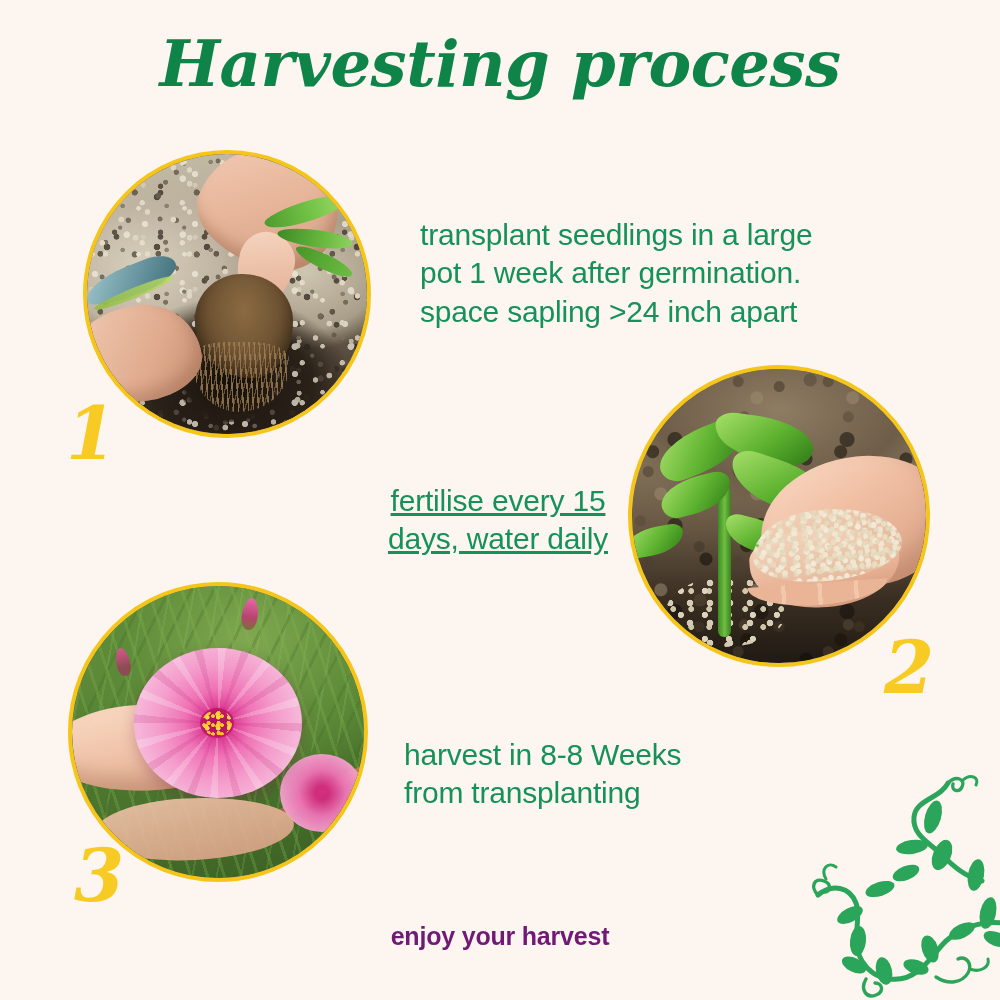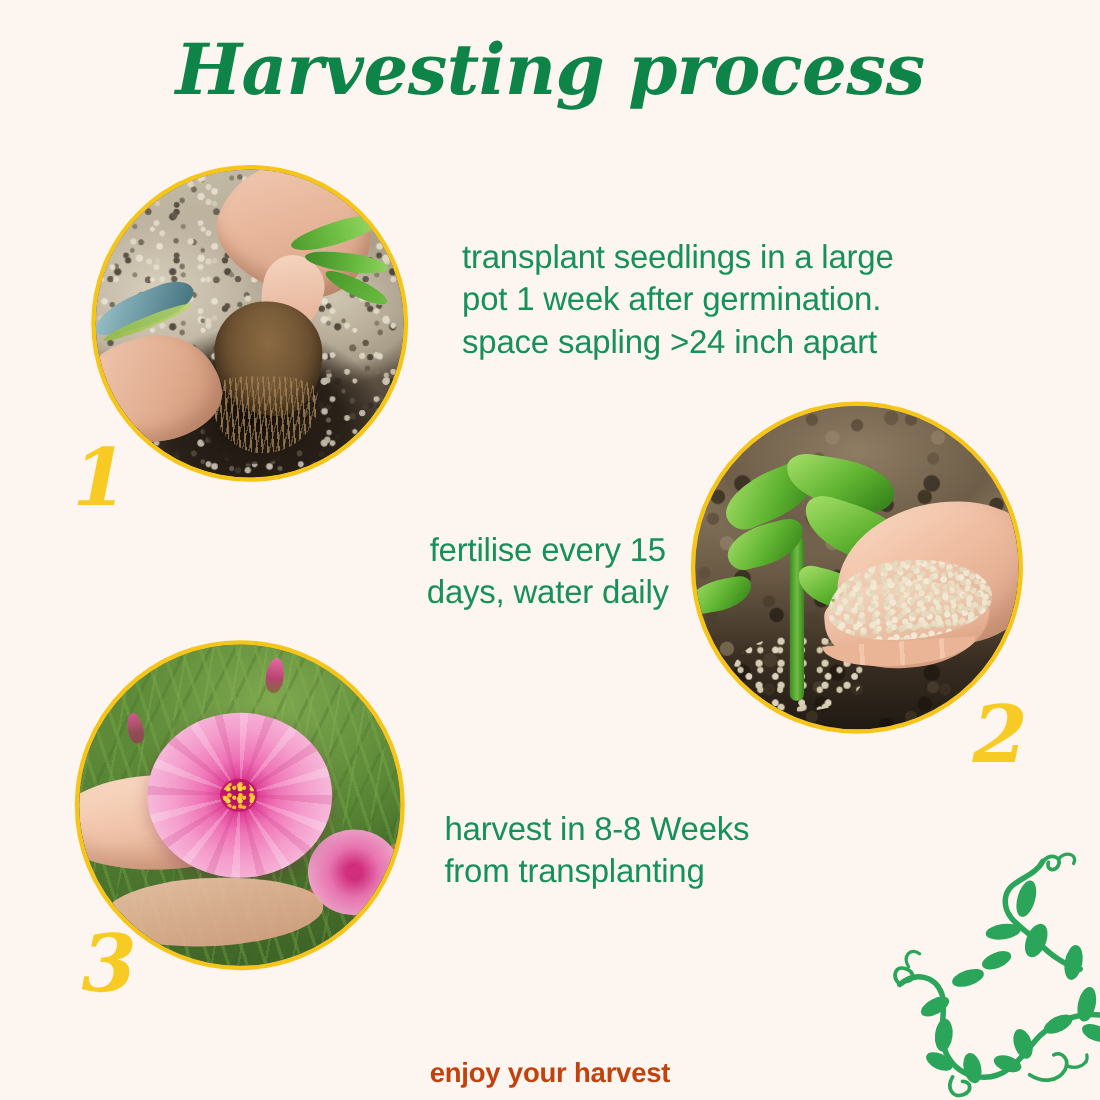--- a/index.html
+++ b/index.html
@@ -407,36 +407,35 @@
   .caption {
     position: absolute;
     color: #159159;
     font-family: "Liberation Sans", sans-serif;
     font-size: 30px;
     line-height: 1.28;
     letter-spacing: -0.2px;
     white-space: pre-line;
   }
   #caption-1 { left: 404px; top: 216px; width: 420px; text-align: left; margin-left: 16px; }
-  #caption-2 { left: 378px; top: 482px; width: 240px; text-align: center; }
+  #caption-2 { left: 378px; top: 482px; width: 240px; text-align: center; text-decoration: underline; }
   #caption-3 { left: 404px; top: 736px; width: 320px; text-align: left; }
 
   
   #footer-text {
     position: absolute;
     left: 0;
     top: 922px;
     width: 1000px;
     text-align: center;
-    color: #c2410c;
+    color: #701a75;
     font-family: "Liberation Sans", sans-serif;
     font-weight: bold;
     font-size: 25px;
     letter-spacing: -0.2px;
-    margin-top: 40px;
   }
 
   
   #vine-decoration {
     position: absolute;
     left: 790px;
     top: 755px;
     width: 215px;
     height: 245px;
     pointer-events: none;

